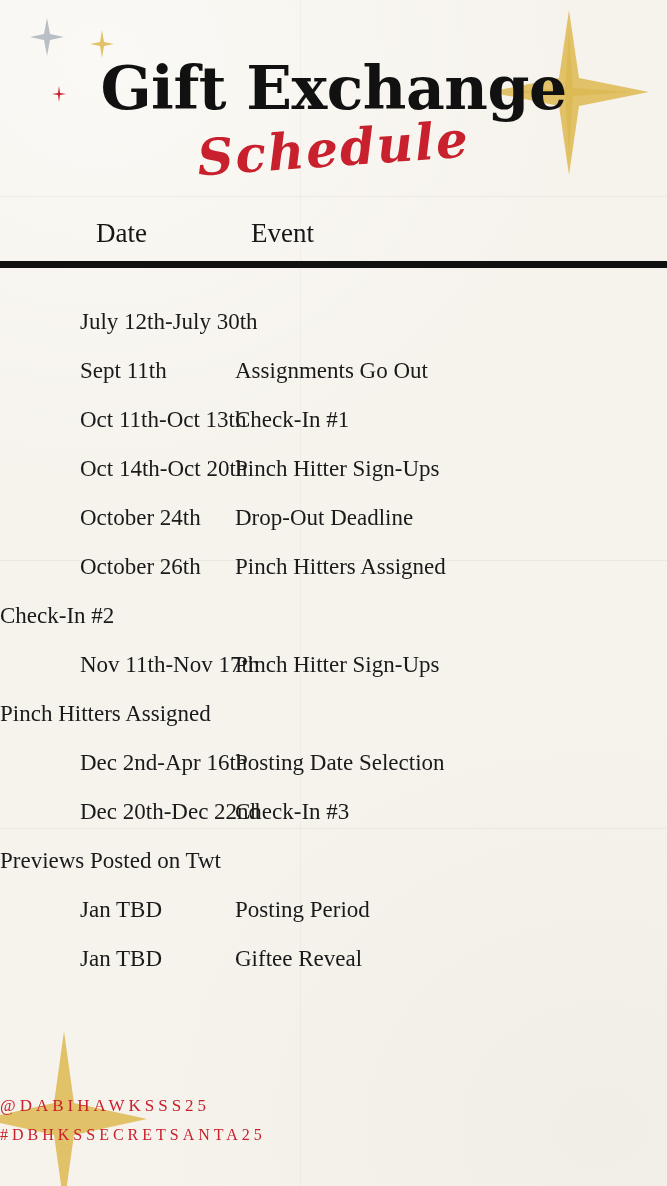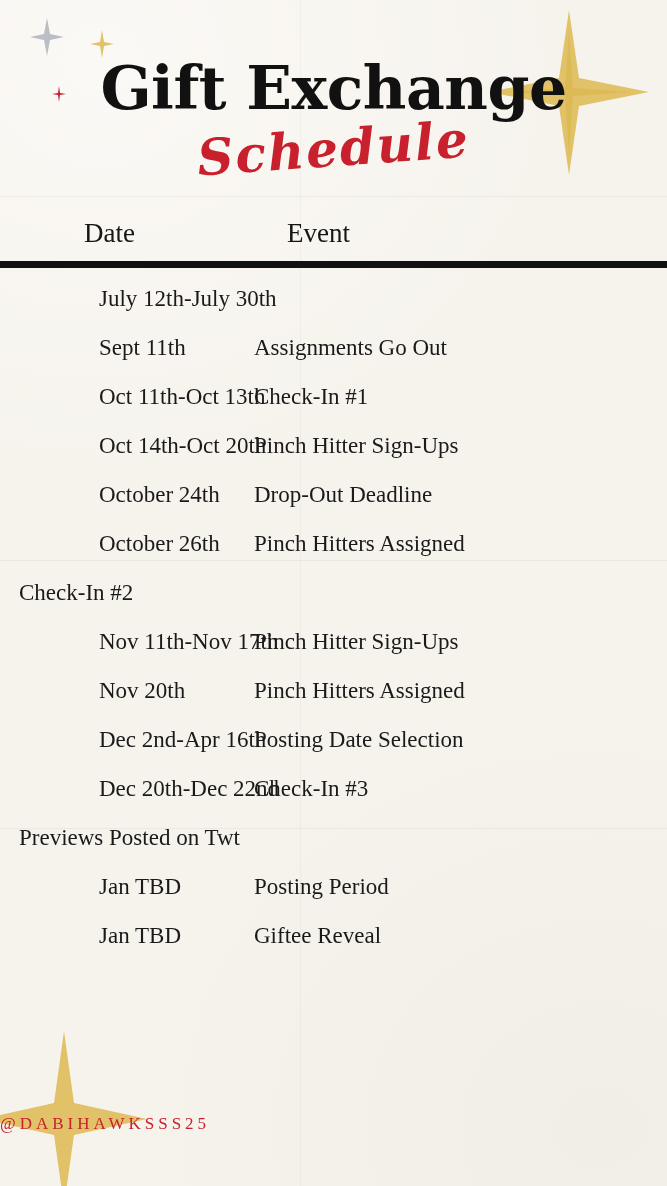--- a/index.html
+++ b/index.html
@@ -87,22 +87,21 @@
 
   
   .table-wrap {
     position: absolute;
     top: 218px;
     left: 0;
     width: 100%;
   }
   .head-row {
     display: flex;
-    padding: 0 0 12px 4px;
-    gap: 48px;
+    padding: 0 0 12px 16px;
   }
   .col-date {
     width: 235px;
     padding-left: 80px;
     box-sizing: border-box;
   }
   .col-event {
     flex: 1;
     padding-left: 0px;
     box-sizing: border-box;
@@ -115,23 +114,22 @@
   .rule {
     height: 7px;
     background: #111111;
     width: 100%;
   }
   .rows {
     padding-top: 18px;
   }
   .row {
     display: flex;
-    align-items: flex-start;
+    align-items: flex-end;
     height: 49px;
-    padding-left: 19px;
   }
   .cell {
     font-family: "Liberation Serif", serif;
     font-size: 23px;
     color: #1a1a1a;
     white-space: nowrap;
   }
 
   
   .footer {
@@ -246,21 +244,20 @@
       <div class="row">
         <div class="col-event"><span class="cell">Check-In #2</span></div>
       </div>
 
       <div class="row">
         <div class="col-date"><span class="cell">Nov 11th-Nov 17th</span></div>
         <div class="col-event"><span class="cell">Pinch Hitter Sign-Ups</span></div>
       </div>
 
       <div class="row">
-        <div class="col-date"><span class="cell">Nov 20th</span></div>
         <div class="col-event"><span class="cell">Pinch Hitters Assigned</span></div>
       </div>
 
       <div class="row">
         <div class="col-date"><span class="cell">Dec 2nd-Apr 16th</span></div>
         <div class="col-event"><span class="cell">Posting Date Selection</span></div>
       </div>
 
       <div class="row">
         <div class="col-date"><span class="cell">Dec 20th-Dec 22nd</span></div>
@@ -279,15 +276,16 @@
       <div class="row">
         <div class="col-date"><span class="cell">Jan TBD</span></div>
         <div class="col-event"><span class="cell">Giftee Reveal</span></div>
       </div>
 
     </div>
   </div>
 
   <div class="footer">
     <div class="footer-line">@DABIHAWKSSS25</div>
+    <div class="footer-line second">#DBHKSSECRETSANTA25</div>
   </div>
 
 </div>
 
 </body></html>

